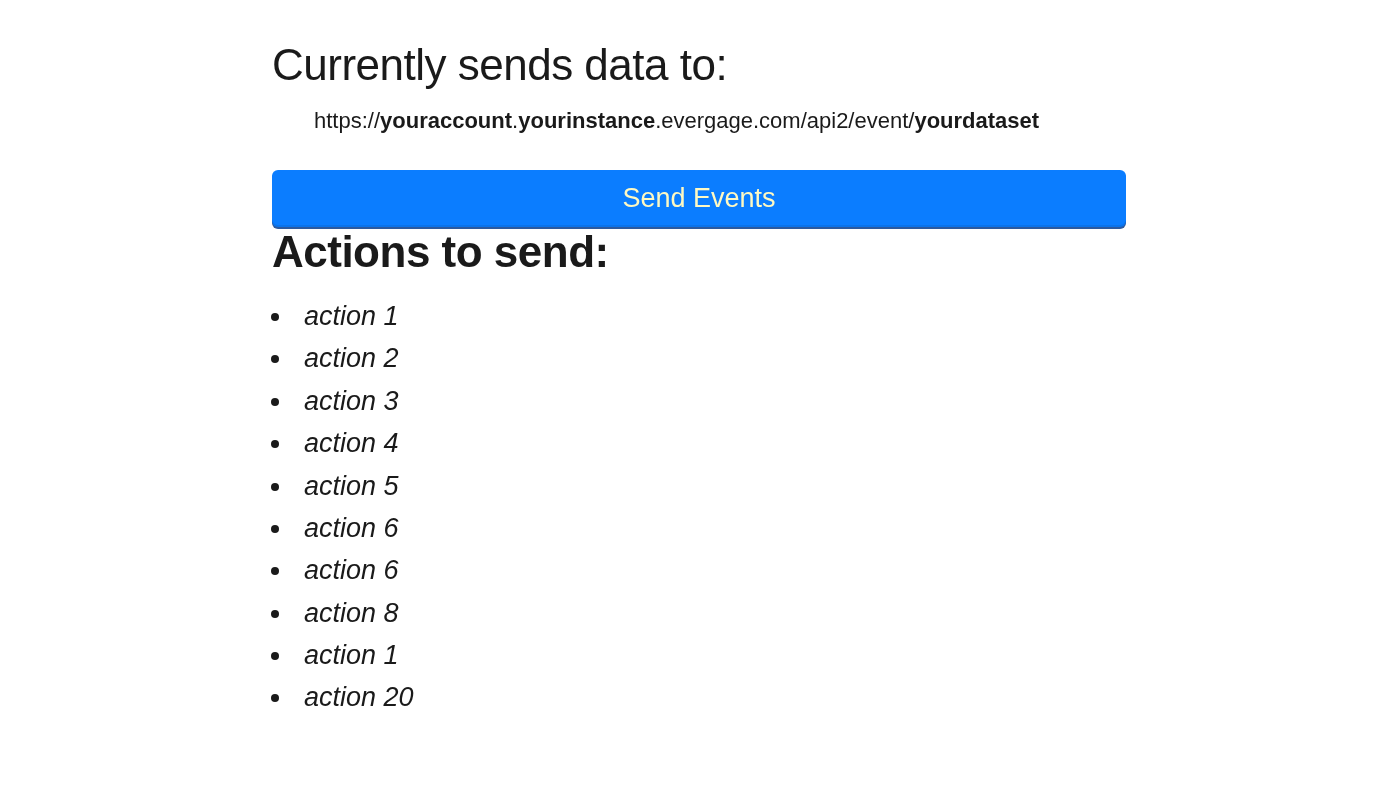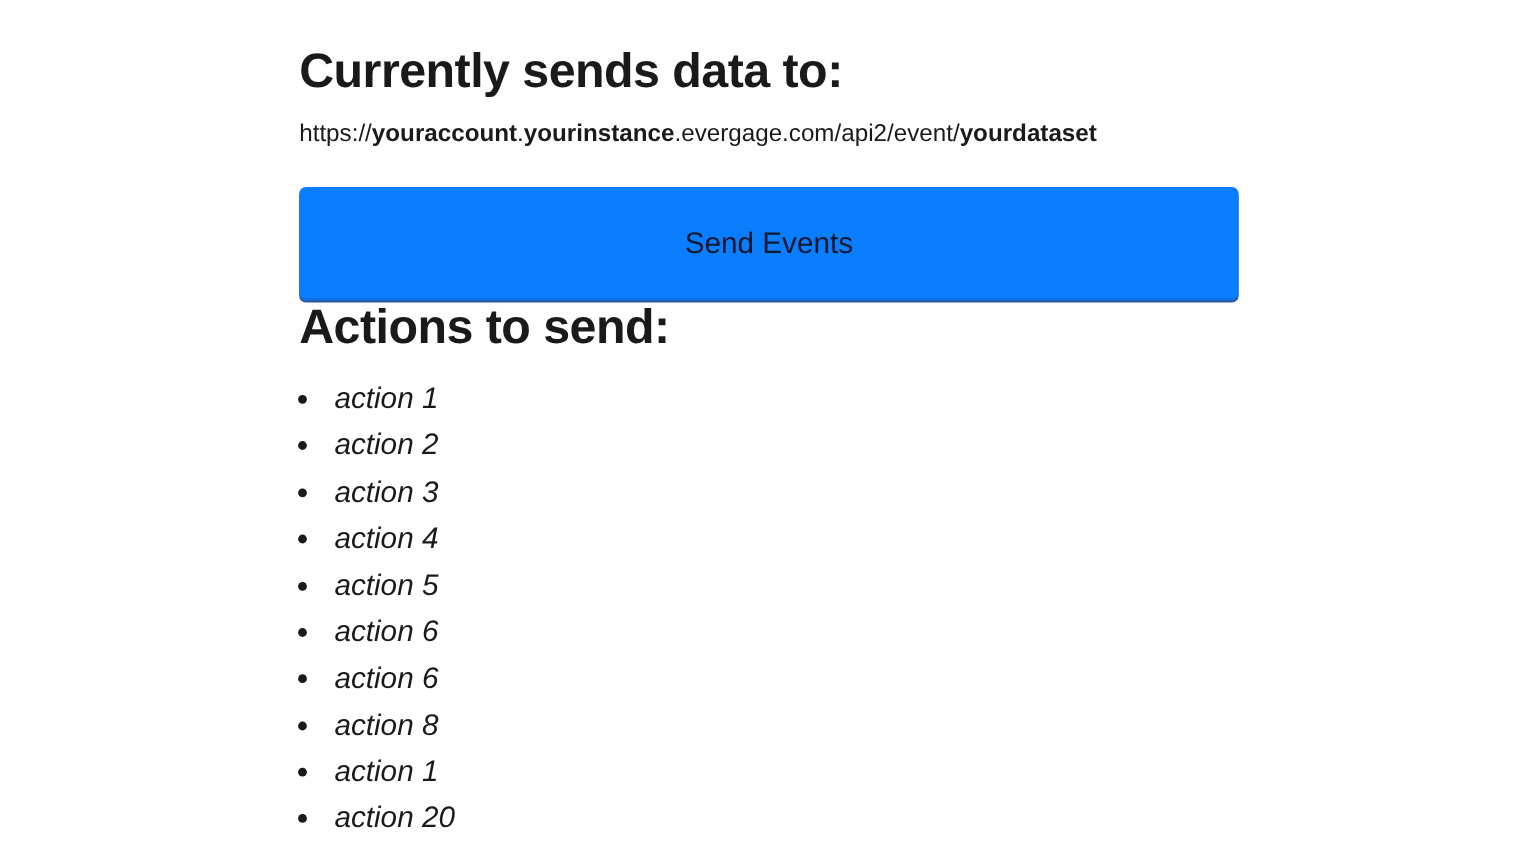--- a/index.html
+++ b/index.html
@@ -10,41 +10,42 @@
       width: 1398px;
       height: 788px;
     }
     .container {
       width: 854px;
       margin: 0 auto;
       padding-top: 40px;
     }
     h1 {
       font-size: 44px;
-      font-weight: 700;
+      font-weight: 400;
       margin-bottom: 18px;
       letter-spacing: -0.5px;
     }
     .url-line {
       font-size: 22px;
       font-weight: 400;
       margin-bottom: 36px;
       color: #1a1a1a;
+      margin-left: 42px;
     }
     .url-line strong { font-weight: 700; }
     .send-button {
       display: block;
       width: 100%;
       background: #0b7dff;
-      color: #0f172a;
+      color: #fef9c3;
       border: none;
       border-radius: 6px;
       font-size: 27px;
       font-weight: 400;
-      padding: 36px 0;
+      padding: 13px 0;
       cursor: pointer;
       box-shadow: 0 2px 0 0 #2c5aa0, inset 0 -2px 0 0 rgba(0,0,0,.08);
       font-family: inherit;
     }
     .section-title {
       font-size: 44px;
       font-weight: 700;
       margin-bottom: 18px;
       letter-spacing: -0.5px;
     }

